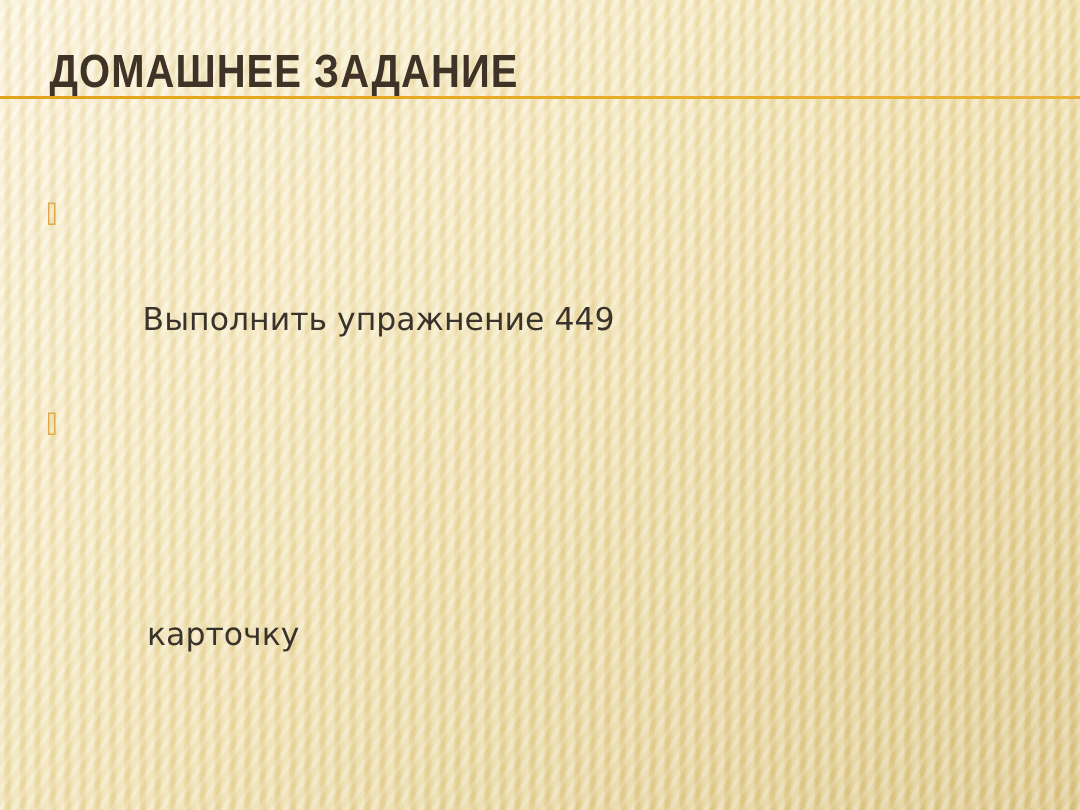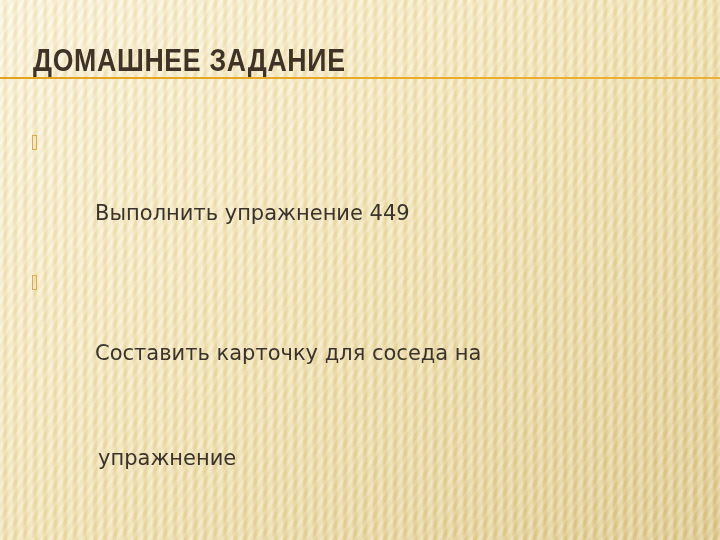--- a/index.html
+++ b/index.html
@@ -45,21 +45,21 @@
         #EFE0AC 52%,
         #E7D69C 70%,
         #E0CC8D 86%,
         #D9C381 100%);
   }
 
   
   #title-block {
     position: absolute;
     left: 0;
-    top: 44px;
+    top: 31px;
     width: 704px;
     height: 40px;
   }
   #page-title {
     position: absolute;
     left: 33px;
     top: 0;
     margin: 0;
     font-family: "Liberation Sans Narrow", "Liberation Sans", sans-serif;
     font-size: 31px;
@@ -128,25 +128,24 @@
 
   <div id="body-block">
 
     <div class="line bulleted">
       <span class="bullet"></span>
       <span>Выполнить упражнение 449</span>
     </div>
 
     <div class="line bulleted">
       <span class="bullet"></span>
-      <span>Составить карточку для соседа на</span>
     </div>
 
     <div class="line cont">
-      <span>упражнение</span>
+      <span>карточку</span>
     </div>
 
     <div class="line plain">
       
     </div>
 
   </div>
 </div>
 
 </body></html>

